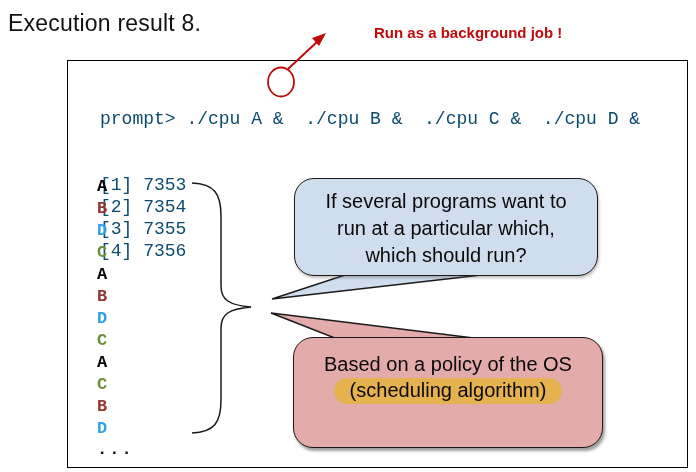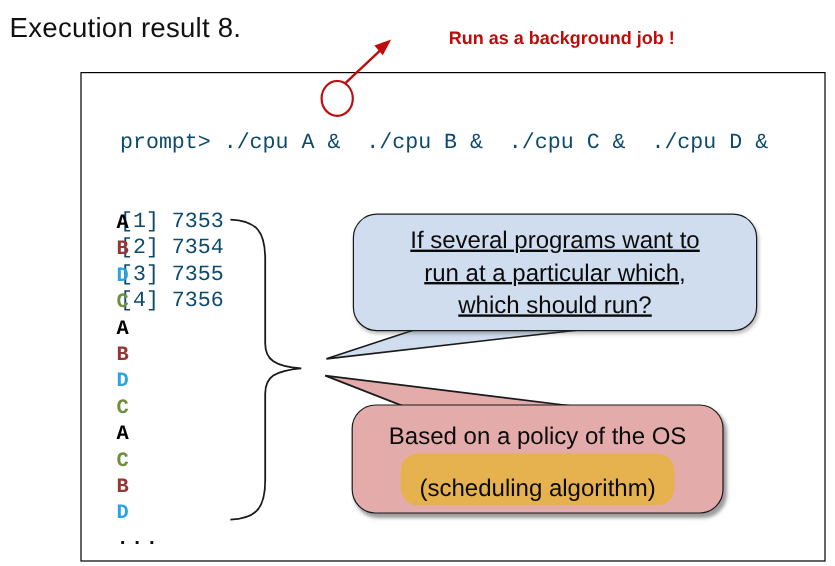--- a/index.html
+++ b/index.html
@@ -37,34 +37,33 @@
     font-family:"Liberation Mono","DejaVu Sans Mono",monospace;
     font-size:17px;font-weight:bold;color:#111;letter-spacing:2px;
   }
   .overlay{position:absolute;left:0;top:0;z-index:2;pointer-events:none;}
   .bubble{
     position:absolute;z-index:3;
     border:1.4px solid #1a1a1a;border-radius:20px;
     text-align:center;color:#0a0a0a;
   }
   .bubble.question{
-    left:294px;top:178px;width:337px;height:98px;
+    left:294px;top:178px;width:304px;height:98px;
     font-size:20px;line-height:27px;padding-top:9px;box-sizing:border-box;
     box-shadow:1px 2px 3px rgba(70,70,70,.35);
-    text-decoration:underline;
   }
   .bubble.answer{
-    left:293px;top:337px;width:310px;height:91px;
+    left:293px;top:337px;width:310px;height:111px;
     font-size:20px;box-sizing:border-box;
     box-shadow:2px 3px 3px rgba(60,60,60,.5);
   }
   .answer-line1{margin-top:14px;line-height:24px;}
   .highlight-pill{
     display:inline-block;margin-top:2px;
-    padding:18px 16px 3px 16px;border-radius:14px;line-height:22px;
+    padding:1px 16px 3px 16px;border-radius:14px;line-height:22px;
   }
 </style>
 </head>
 <body>
 
 <div class="slide">
 
   <div class="title">Execution result 8.</div>
 
   <div class="annotation" style="color: rgb(192, 11, 11);">Run as a background job !</div>

